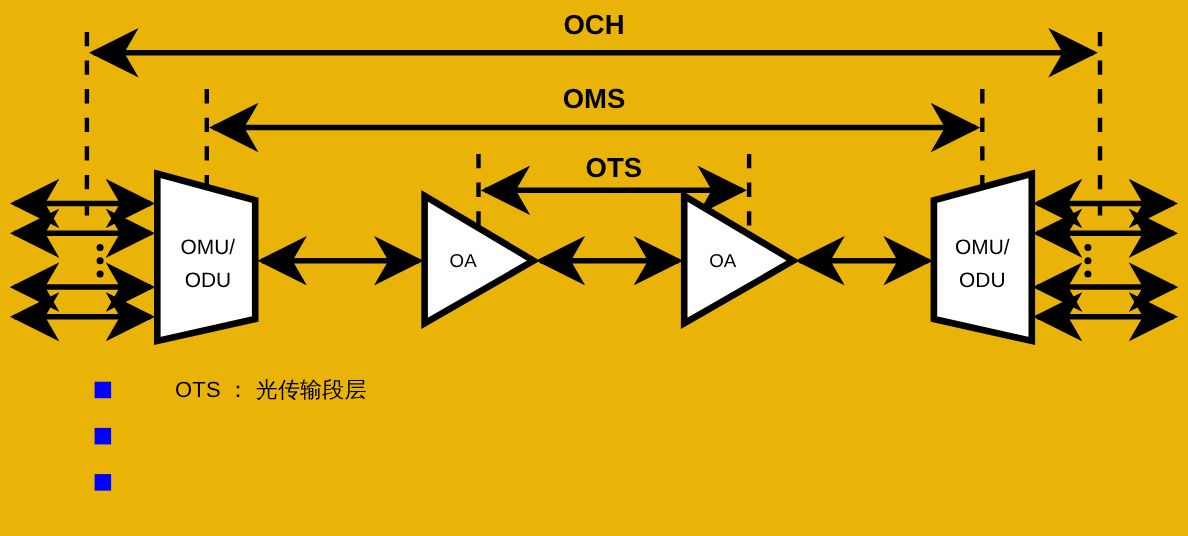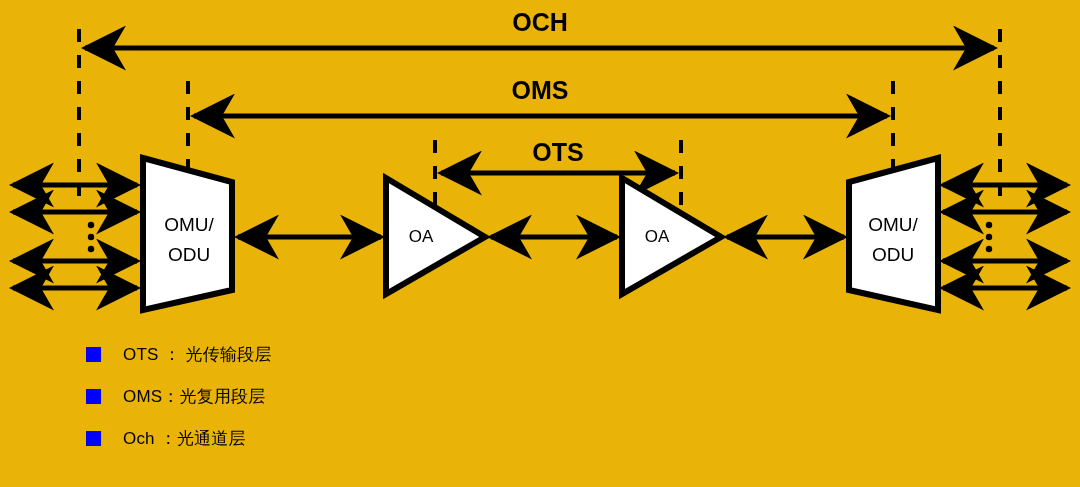--- a/index.html
+++ b/index.html
@@ -84,24 +84,25 @@
     height: 42px;
   }
   .legend-bullet {
     width: 15px;
     height: 15px;
     flex: 0 0 auto;
     margin-right: 22px;
   }
   .legend-text {
     font-family: "Liberation Sans", sans-serif;
-    font-size: 17px;
+    font-size: 20px;
     color: #000000;
     white-space: pre;
     letter-spacing: 0.2px;
+    margin-left: 36px;
   }
 </style>
 </head>
 <body>
 
 <div id="diagram-root">
 
   <svg id="figure" viewBox="0 0 1080 487">
     <defs>
       <marker id="ah-r" markerWidth="9" markerHeight="9" refX="8.2" refY="4.5" orient="auto" markerUnits="strokeWidth">
@@ -189,21 +190,19 @@
     </g>
   </svg>
 
   <div id="legend">
     <div class="legend-row">
       <span class="legend-bullet" style="background:#0000ff;"></span>
       <span class="legend-text">OTS ： 光传输段层</span>
     </div>
     <div class="legend-row">
       <span class="legend-bullet" style="background:#0000ff;"></span>
-      <span class="legend-text">OMS：光复用段层</span>
     </div>
     <div class="legend-row">
       <span class="legend-bullet" style="background:#0000ff;"></span>
-      <span class="legend-text">Och ：光通道层</span>
     </div>
   </div>
 
 </div>
 
 </body></html>

